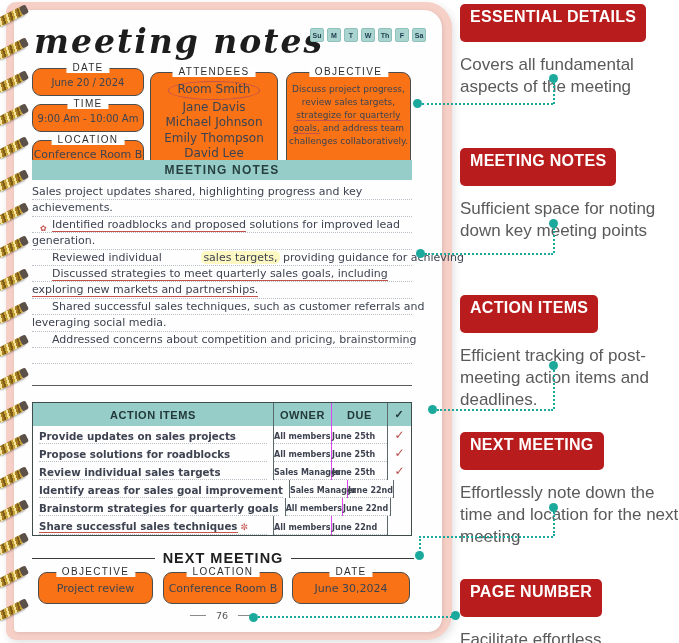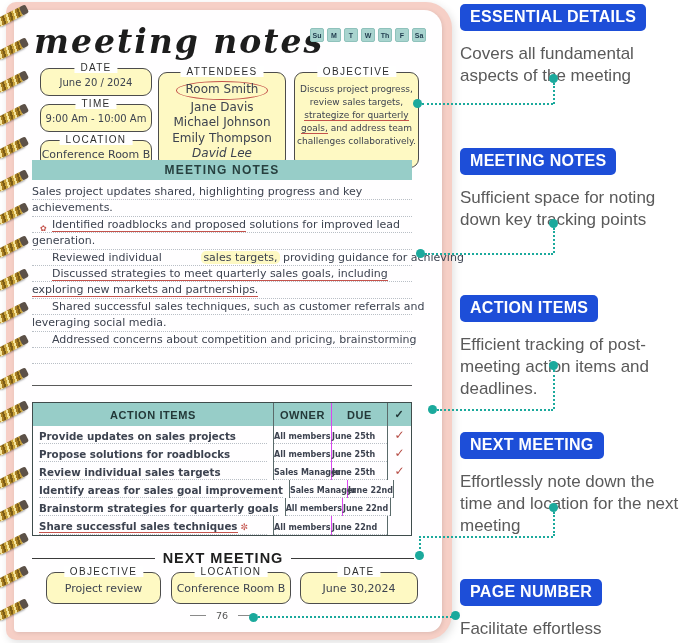--- a/index.html
+++ b/index.html
@@ -27,31 +27,31 @@
   .content { position:absolute; inset:0; }
   .hand { font-family:"DejaVu Sans", sans-serif; color:#3d4350; }
   .script-title { position:absolute; left:20px; top:12px;
                   font-family:"DejaVu Serif", serif; font-style:italic; font-weight:600;
                   font-size:33px; letter-spacing:2px; color:#1d1d1d; }
   .days { position:absolute; right:16px; top:18px; display:flex; gap:3px; }
   .day-chip { width:14px; height:14px; background:#a9d4cf; border:1px solid #8fc2bc;
               border-radius:2px; font-size:7px; font-weight:bold; color:#1f3a4d;
               display:flex; align-items:center; justify-content:center; }
 
-  .fbox { position:absolute; border:1.4px solid #4c4c4c; border-radius:9px; background:#fef9c3;margin-left:8px; }
+  .fbox { position:absolute; border:1.4px solid #4c4c4c; border-radius:9px; background:#f97316; }
   .fbox-label { position:absolute; top:-7px; left:50%; transform:translateX(-50%);
                 background:#fff; padding:0 6px; font-size:10px; letter-spacing:1.3px;
                 color:#2e2e2e; white-space:nowrap; }
   .fbox-val { position:absolute; inset:0; display:flex; align-items:center;
               justify-content:center; font-size:11px; white-space:nowrap; }
 
   .attendee-list { position:absolute; inset:8px 0 0 0; text-align:center;
                    font-size:12px; line-height:15.5px; }
   .circled { border:1.5px solid #c4524b; border-radius:50%; padding:0 9px 1px; display:inline-block; }
-  .red-under { border-bottom:1.6px solid #c4524b;font-style:italic; }
+  .red-under { border-bottom:1.6px solid #c4524b; }
   .obj-text { position:absolute; inset:10px 2px 0 2px; text-align:center;
               font-size:9px; line-height:13px; white-space:nowrap; }
 
   .section-bar { position:absolute; left:18px; width:380px; height:20px; background:#97cdc8;
                  display:flex; align-items:center; justify-content:center;
                  font-size:12px; letter-spacing:1.2px; color:#27403f; font-weight:bold; }
 
   .notes { position:absolute; left:18px; top:174px; width:380px; }
   .note-line { height:16.4px; border-bottom:1px dotted #b9bfc6; font-size:11px;
                white-space:nowrap; position:relative; line-height:15px; }
@@ -86,22 +86,22 @@
              align-items:center; gap:8px; }
   .nm-rule { flex:1; border-top:1.5px solid #3a3a3a; }
   .nm-title { font-size:14.5px; font-weight:bold; letter-spacing:1px; color:#1e1e1e; white-space:nowrap; }
   .pagenum { position:absolute; left:18px; top:600px; width:380px; display:flex;
              align-items:center; justify-content:center; gap:10px; }
   .pn-dash { width:16px; border-top:1.2px solid #8a8a8a; }
   .pn-num { font-size:9.5px; color:#555; }
 
   
   .callout { position:absolute; left:460px; width:219px; }
-  .badge { display:inline-block; background:#1d4ed8; color:#fff; font-weight:bold;
-           font-size:16px; letter-spacing:.3px; padding:4px 10px 5px; border-radius:5px; }
+  .badge { display:inline-block; background:#b91c1c; color:#fff; font-weight:bold;
+           font-size:16px; letter-spacing:.3px; padding:4px 10px 16px; border-radius:5px; }
   .callout-text { margin-top:12px; font-size:17px; line-height:1.28; color:#5a5a5a; }
 
   
   .tdot { position:absolute; width:9px; height:9px; border-radius:50%; background:#1ba99c; }
   .dot-h { position:absolute; border-top:2px dotted #1ba99c; height:0; }
   .dot-v { position:absolute; border-left:2px dotted #1ba99c; width:0; }
 </style>
 </head>
 <body>
 
@@ -304,21 +304,21 @@
       <div class="coil" style="top: 573px;"></div>
       <div class="coil" style="top: 606px;"></div>
     </div>
 
   <div class="callout" style="top:4px;">
     <span class="badge">ESSENTIAL DETAILS</span>
     <div class="callout-text">Covers all fundamental aspects of the meeting</div>
   </div>
   <div class="callout" style="top:148px;">
     <span class="badge">MEETING NOTES</span>
-    <div class="callout-text">Sufficient space for noting down key tracking points</div>
+    <div class="callout-text">Sufficient space for noting down key meeting points</div>
   </div>
   <div class="callout" style="top:295px;">
     <span class="badge">ACTION ITEMS</span>
     <div class="callout-text">Efficient tracking of post-meeting action items and deadlines.</div>
   </div>
   <div class="callout" style="top:432px;">
     <span class="badge">NEXT MEETING</span>
     <div class="callout-text">Effortlessly note down the time and location for the next meeting</div>
   </div>
   <div class="callout" style="top:579px;">

